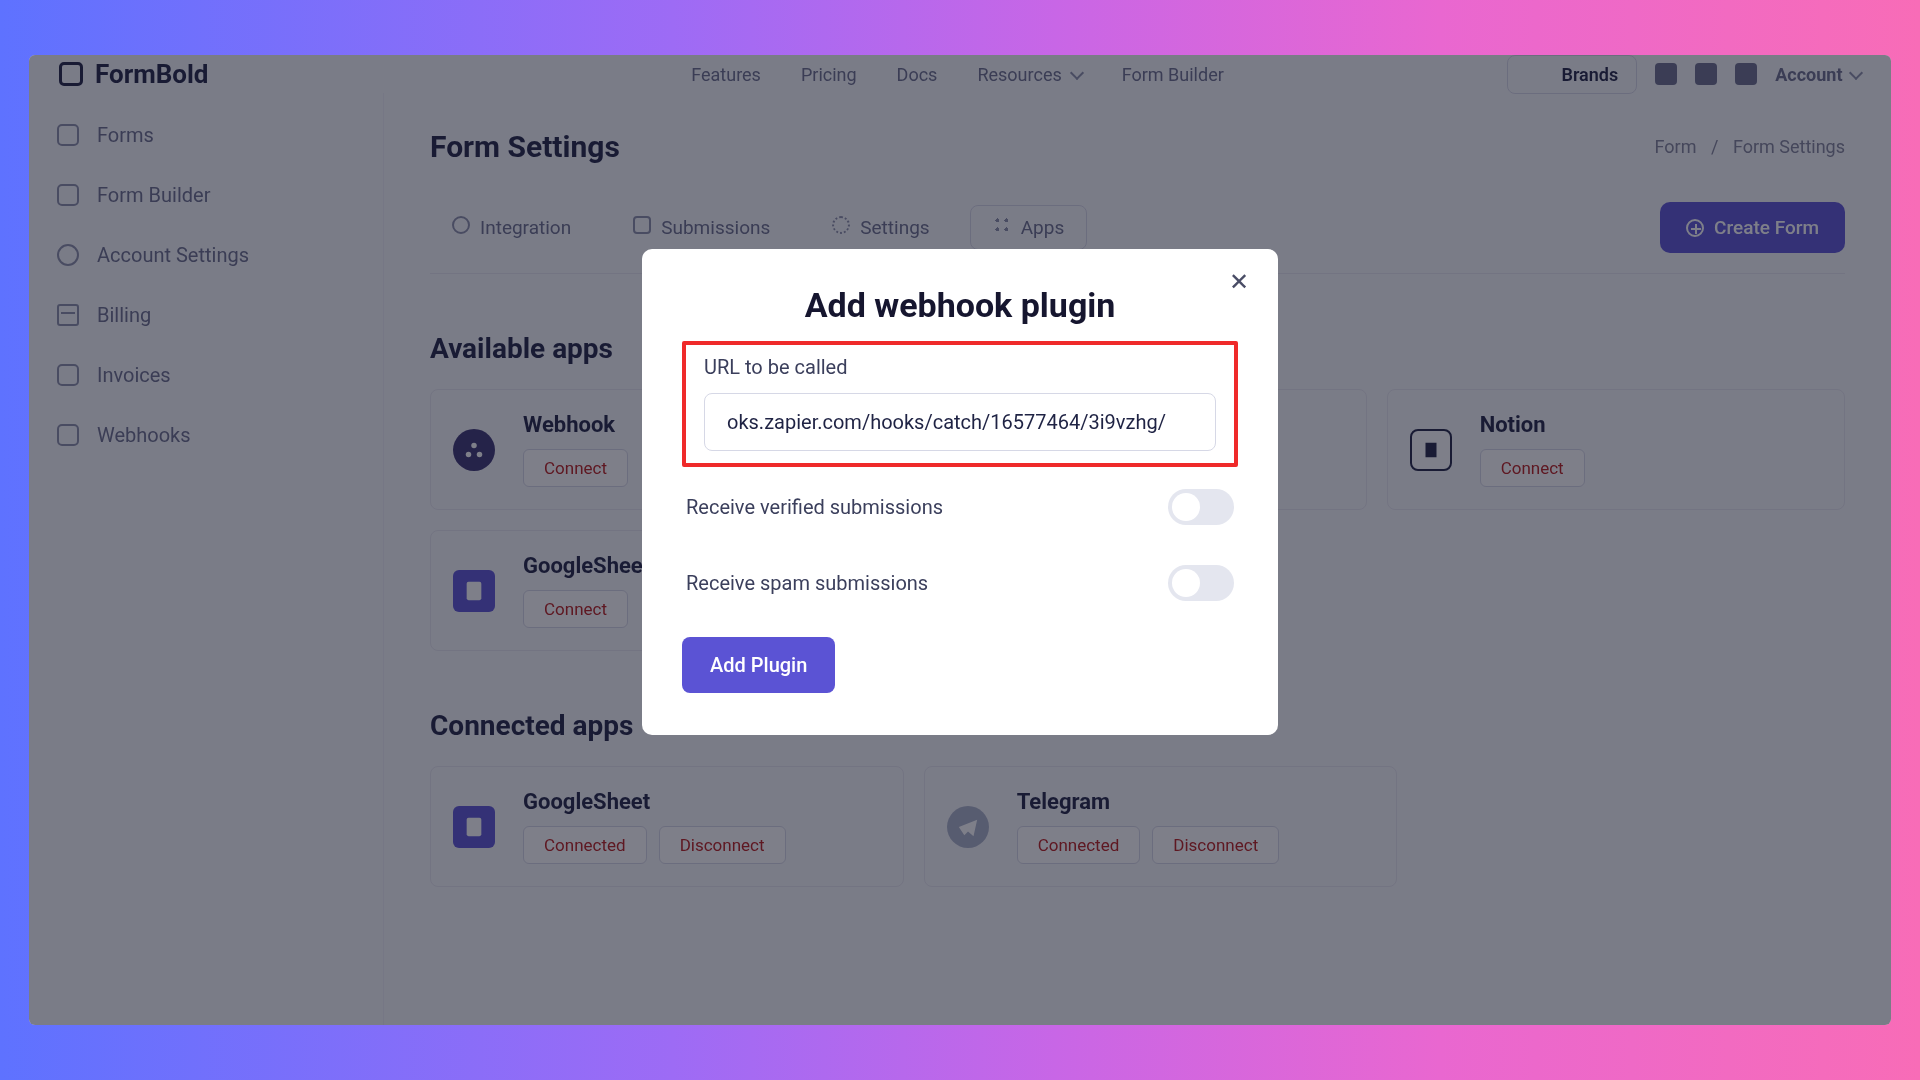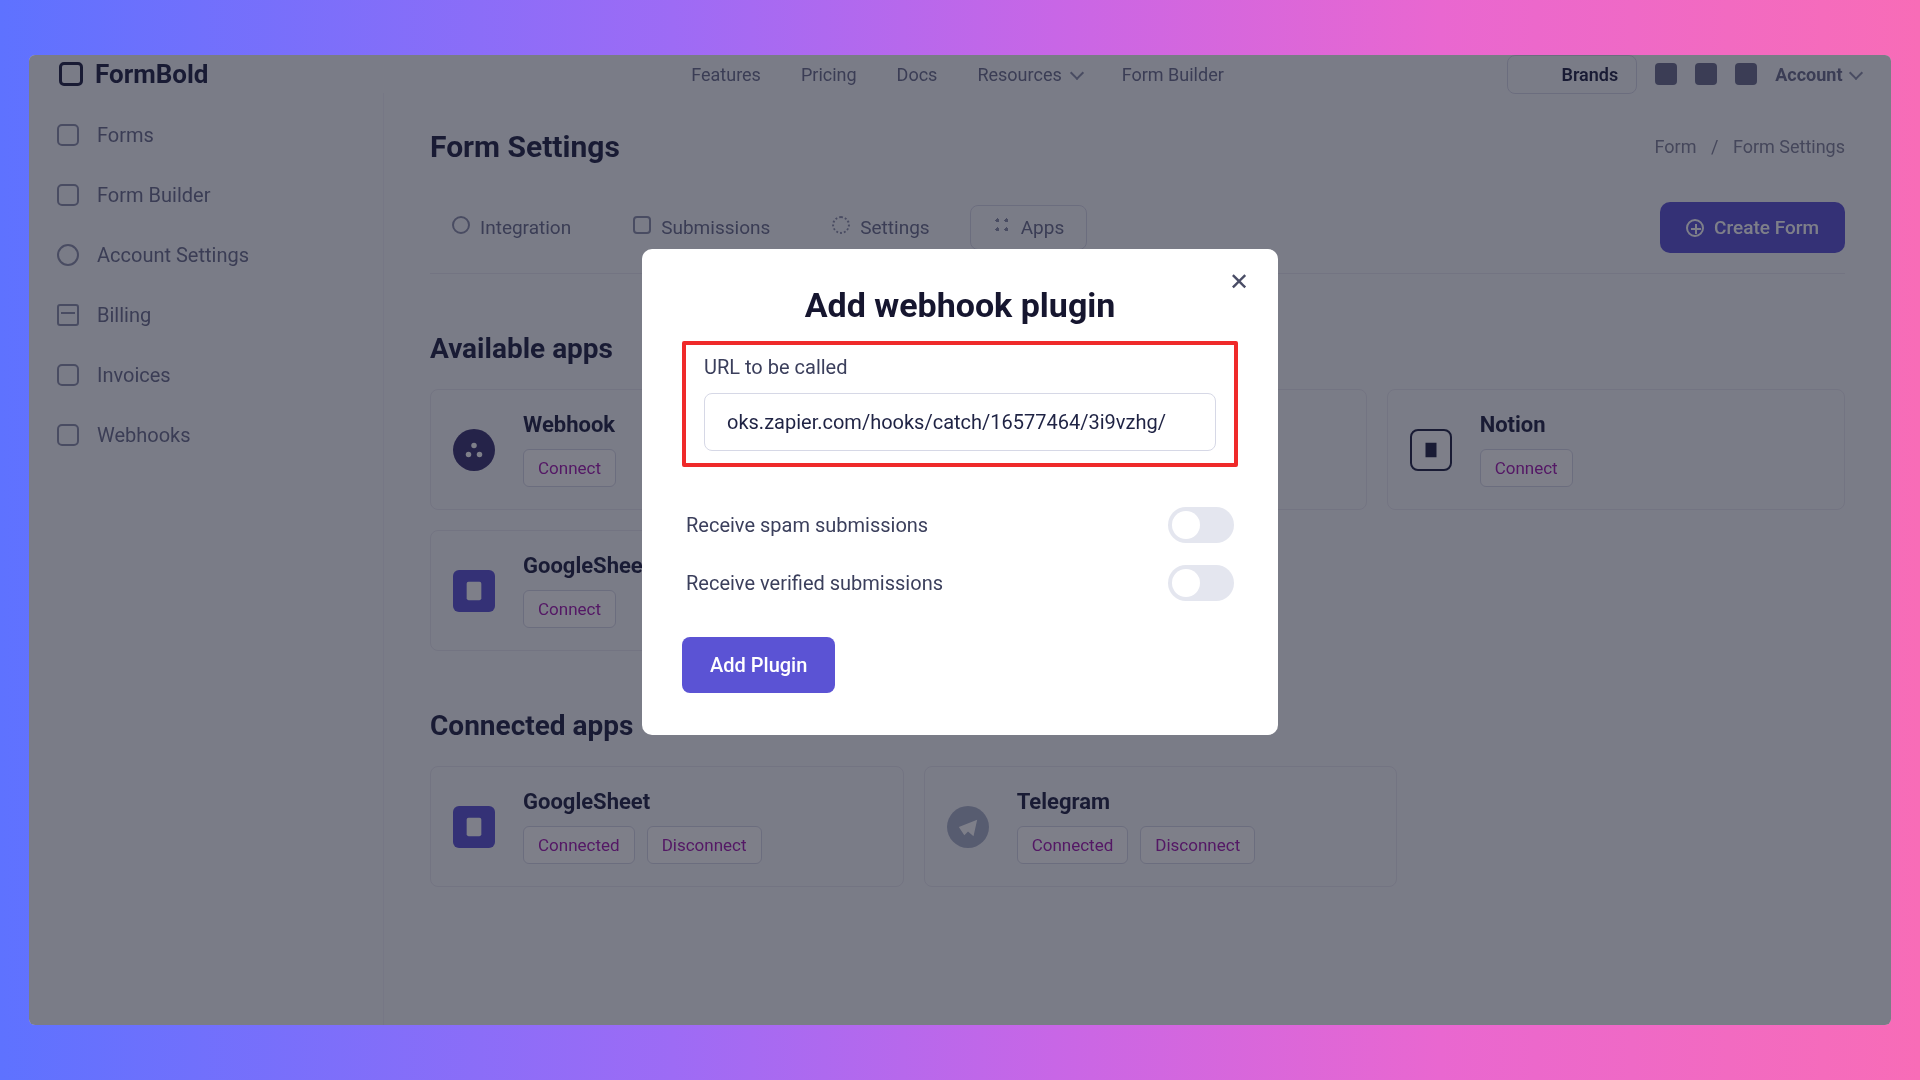--- a/index.html
+++ b/index.html
@@ -92,21 +92,21 @@
     flex:1; border:1px solid #e6e7ef; border-radius:8px; padding: 22px 22px 22px 22px;
     display:flex; gap: 28px; align-items:center;
   }
   .app-badge { width:42px; height:42px; border-radius:50%; background:#3a3371; display:flex; align-items:center; justify-content:center; }
   .app-badge.square { border-radius:6px; background:#5b53d4; }
   .app-badge svg { width:22px; height:22px; fill:#fff; }
   .app-badge.notion { background:#fff; border:2px solid #1f2344; border-radius:8px; }
   .app-info { display:flex; flex-direction:column; gap:12px; }
   .app-name { font-size:22px; font-weight:700; color:#1f2344; }
   .btn-row { display:flex; gap:12px; }
-  .sm-btn { border:1px solid #d6d8e6; background:#fff; color:#a21caf; padding:8px 14px; border-radius:6px; font-size:17px; }
+  .sm-btn { border:1px solid #d6d8e6; background:#fff; color:#b91c1c; padding:8px 20px; border-radius:6px; font-size:17px; }
 
   .apps-grid.row2 { margin-top: 20px; }
   .spacer-card { flex:1; }
 
   
   .overlay {
     position:absolute; inset:0; background: rgba(20,22,40,0.55);
     display:flex; align-items: flex-start; justify-content:center;
     padding-top: 194px;
   }
@@ -348,27 +348,27 @@
   <div class="overlay">
     <div class="modal">
       <div class="modal-close">✕</div>
       <div class="modal-title">Add webhook plugin</div>
 
       <div class="highlight-box">
         <label class="field-label">URL to be called</label>
         <input class="url-input" type="text" value="oks.zapier.com/hooks/catch/16577464/3i9vzhg/" style="">
       </div>
 
+      <div class="toggle-row">
+        <span class="toggle-label">Receive verified submissions</span>
+        <div class="toggle"></div>
+      </div>
+
       <div class="toggle-row" style="margin-top:40px">
         <span class="toggle-label">Receive spam submissions</span>
         <div class="toggle"></div>
       </div>
 
-      <div class="toggle-row">
-        <span class="toggle-label">Receive verified submissions</span>
-        <div class="toggle"></div>
-      </div>
-
       <button class="add-plugin-btn">Add Plugin</button>
     </div>
   </div>
 
 </div>
 
 </body></html>

